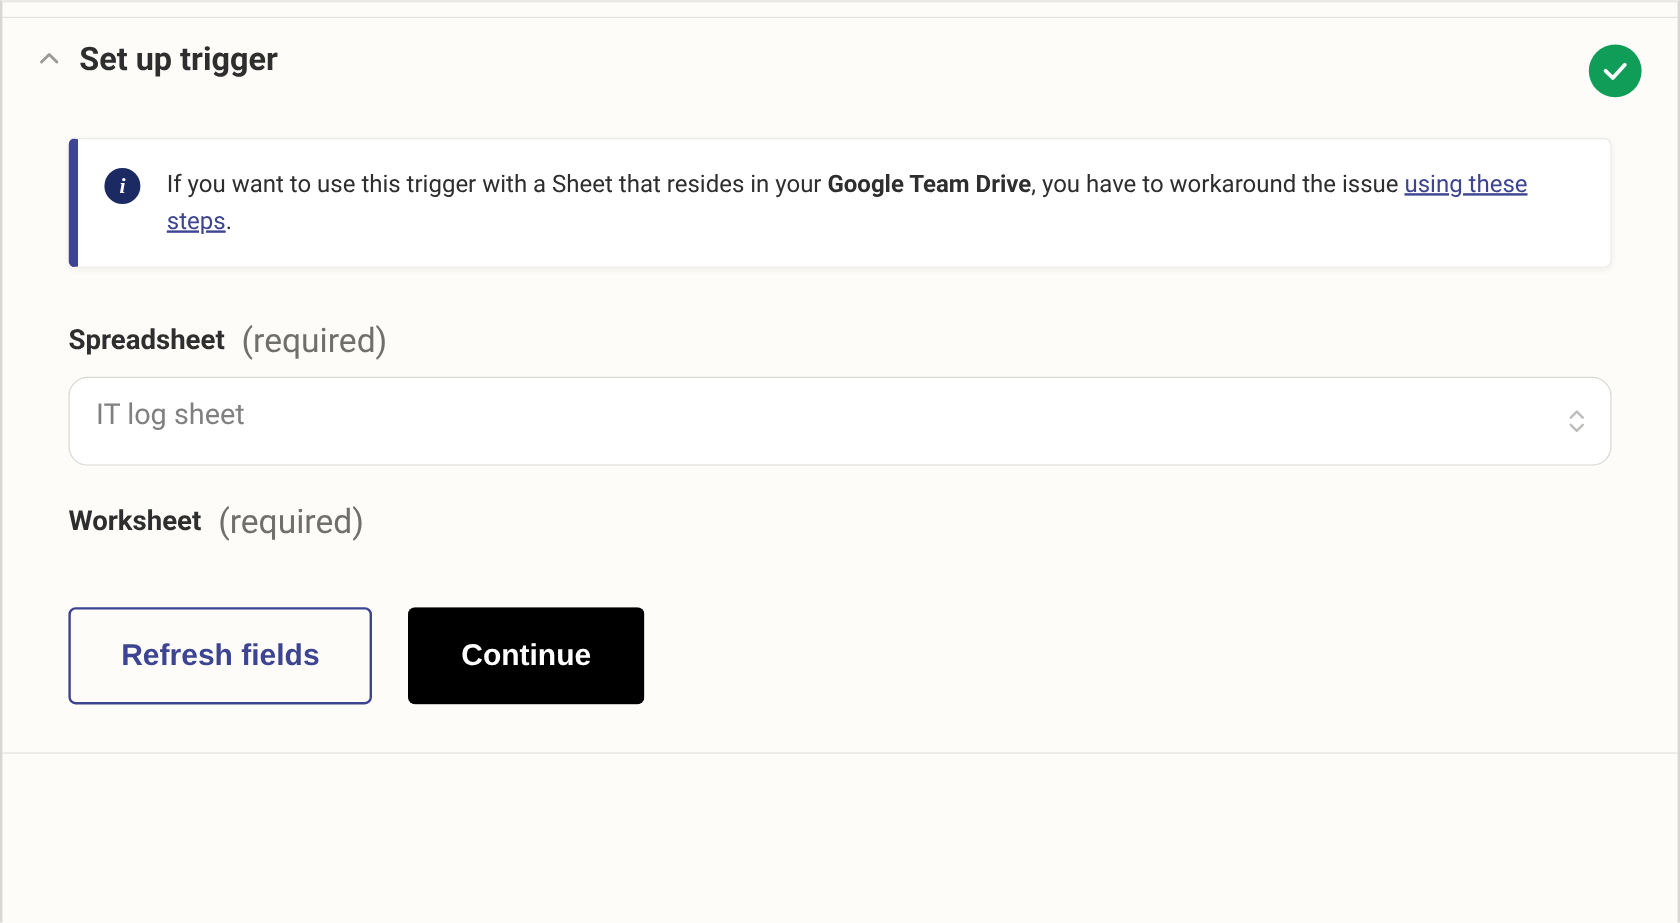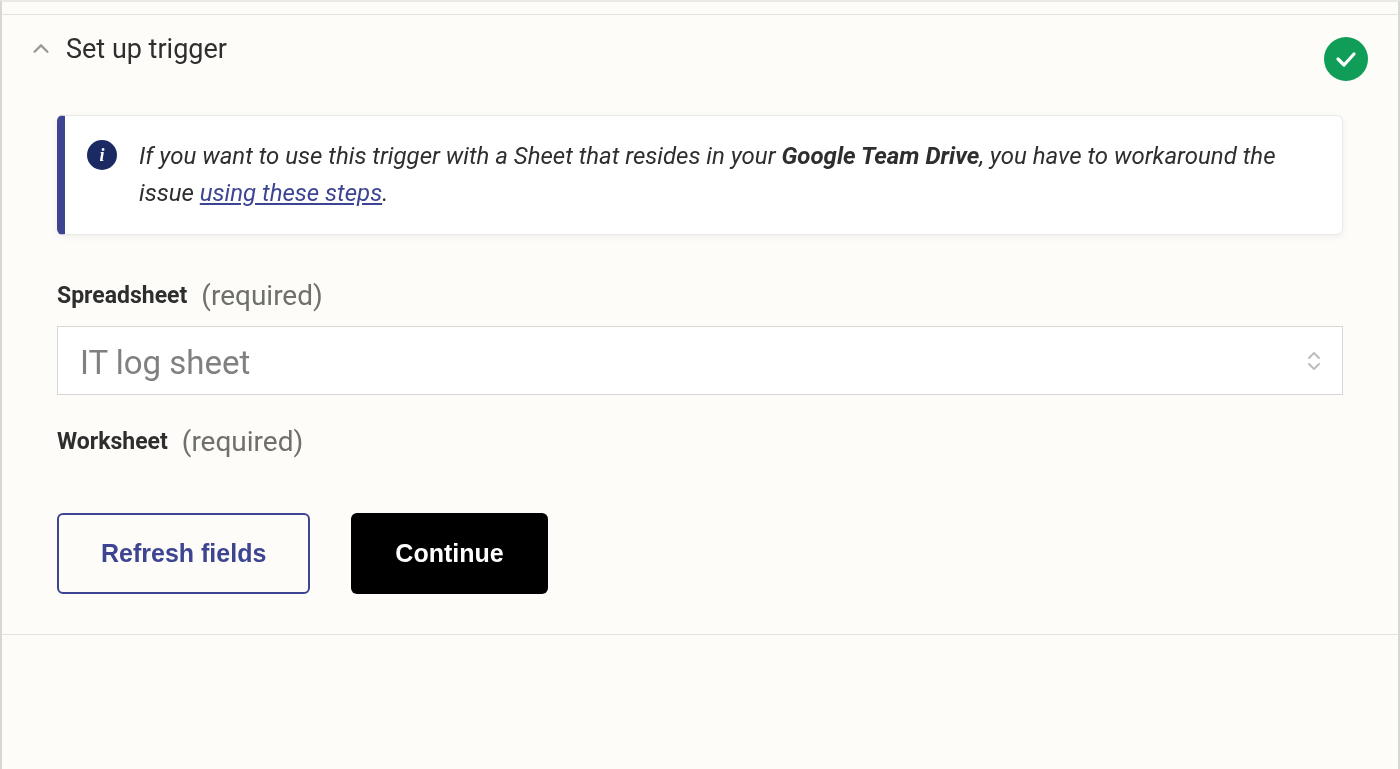--- a/index.html
+++ b/index.html
@@ -31,21 +31,21 @@
   }
   .chevron {
     margin-right: 14px;
     color: #9a9a97;
     display: flex;
     align-items: center;
   }
   .chevron svg { width: 22px; height: 22px; }
   .section-title {
     font-size: 27px;
-    font-weight: 400;
+    font-weight: 700;
     color: #2e2e2e;
   }
   .status-check {
     position: absolute;
     right: 30px;
     top: 22px;
     width: 44px;
     height: 44px;
     border-radius: 50%;
     background: #0f9d58;
@@ -79,24 +79,23 @@
     display: flex;
     align-items: center;
     justify-content: center;
     margin-top: 2px;
     font-family: Georgia, "Times New Roman", serif;
     font-style: italic;
     font-weight: 700;
     font-size: 18px;
   }
   .info-text {
-    font-size: 24px;
+    font-size: 20px;
     line-height: 1.55;
     color: #2e2e2e;
-    font-style: italic;
   }
   .info-text .bold { font-weight: 700; }
   .info-text a.link {
     color: #3d4592;
     text-decoration: underline;
   }
   .field-block { margin-bottom: 30px; }
   .field-label-row {
     display: flex;
     align-items: center;
@@ -109,23 +108,23 @@
     color: #2e2e2e;
   }
   .field-required {
     font-size: 28px;
     color: #6f6f6c;
   }
   .select {
     width: 100%;
     background: #fff;
     border: 1px solid #d7d7d4;
-    border-radius: 0;
-    padding: 16px 50px 12px 22px;
-    font-size: 33px;
+    border-radius: 16px;
+    padding: 16px 50px 28px 22px;
+    font-size: 24px;
     color: #808080;
     position: relative;
     cursor: pointer;
   }
   .select .select-caret {
     position: absolute;
     right: 20px;
     top: 50%;
     transform: translateY(-50%);
     color: #bdbdbb;
@@ -135,21 +134,21 @@
   }
   .select .select-caret svg { width: 16px; height: 10px; display:block; }
   .helper {
     font-size: 22px;
     color: #3a3a38;
     margin-top: 12px;
   }
   .helper .italic { font-style: italic; }
   .button-row {
     display: flex;
-    gap: 41px;
+    gap: 30px;
     margin-top: 55px;
     align-items: center;
   }
   .btn {
     font-size: 25px;
     font-weight: 700;
     padding: 26px 42px;
     border-radius: 6px;
     cursor: pointer;
     border: 2px solid transparent;

